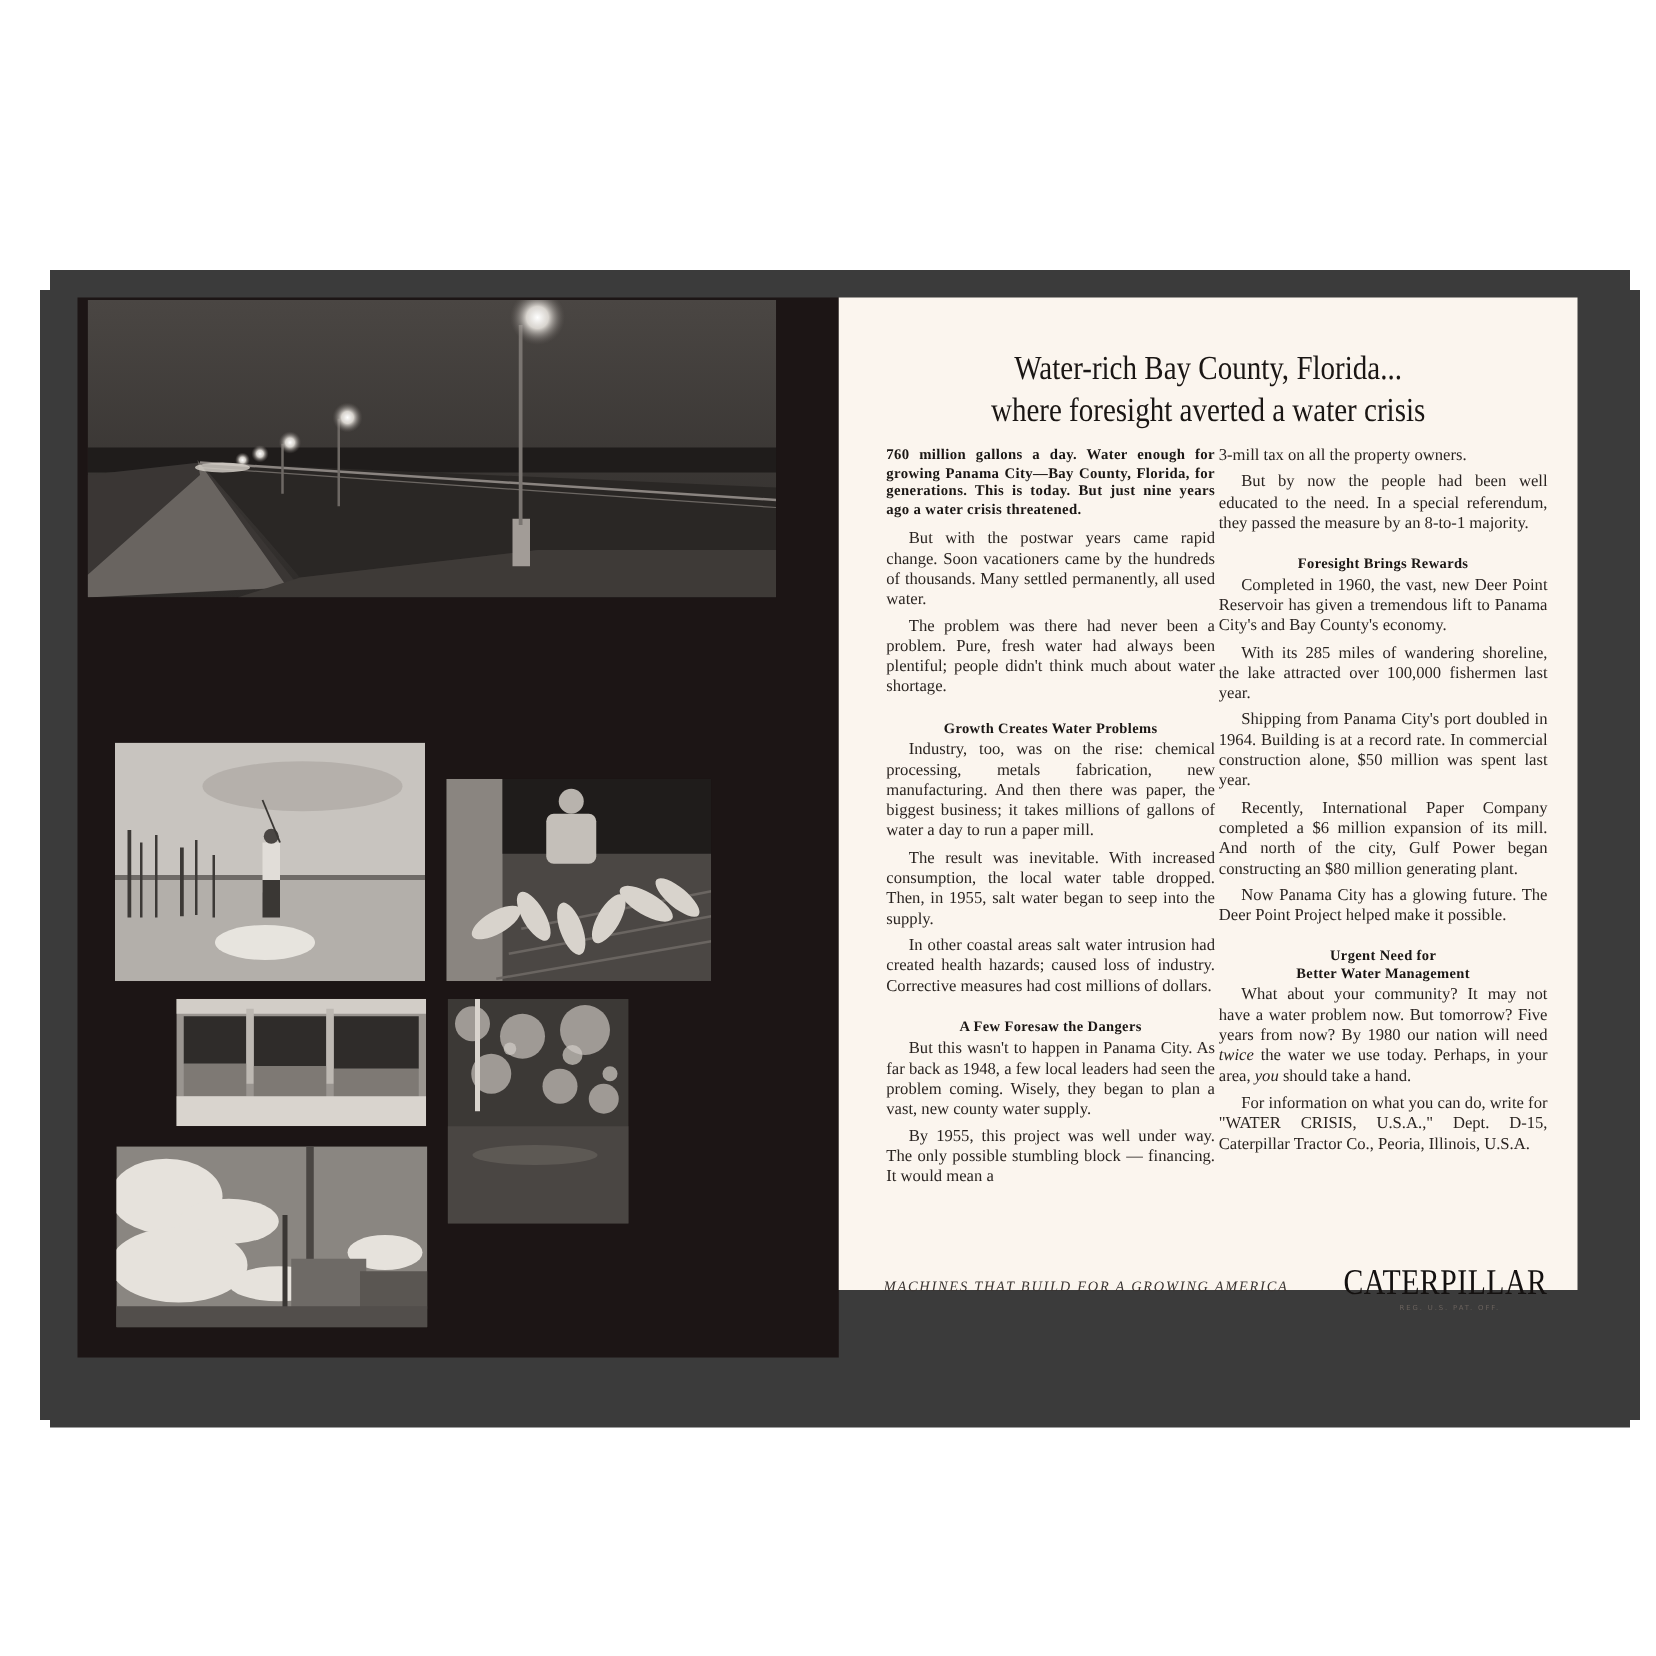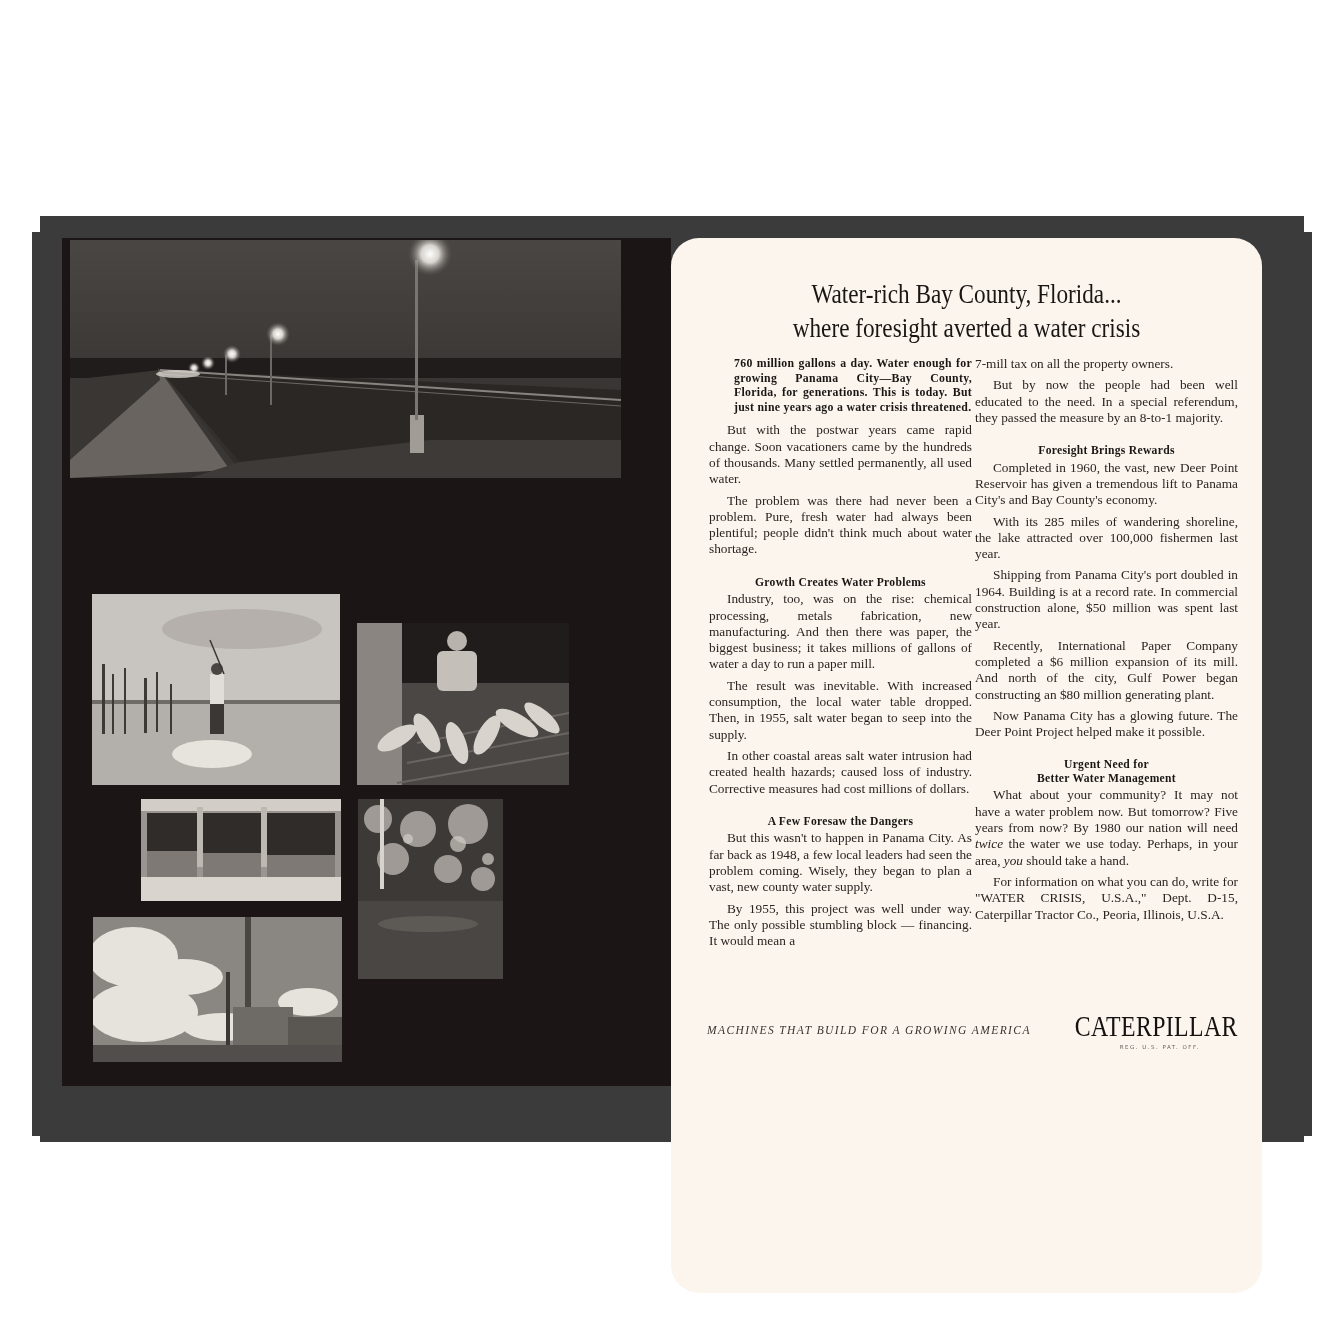--- a/index.html
+++ b/index.html
@@ -9,22 +9,22 @@
     font-family: "DejaVu Serif", serif;
   }
   .frame-a { position: absolute; left: 40px; top: 216px; width: 1264px; height: 926px; background: #3b3b3b; }
   .frame-b { position: absolute; left: 32px; top: 232px; width: 1280px; height: 904px; background: #3b3b3b; }
 
   .page-left {
     position: absolute; left: 62px; top: 238px; width: 609px; height: 848px;
     background: #1c1515;
   }
   .page-right {
-    position: absolute; left: 671px; top: 238px; width: 591px; height: 1055px;
-    background: #fbf5ee; color: #1e1a18; border-radius: 28px;
+    position: absolute; left: 671px; top: 238px; width: 591px; height: 794px;
+    background: #fbf5ee; color: #1e1a18;
   }
 
   .photo { position: absolute; overflow: hidden; }
   .photo svg { display: block; width: 100%; height: 100%; }
 
   
   .headline {
     position: absolute; left: 0; right: 0; top: 18px; text-align: center;
     font-family: "Liberation Serif", serif; font-weight: normal;
     color: #1a1614; letter-spacing: 0px;
@@ -35,21 +35,21 @@
   .col {
     position: absolute; top: 118px; width: 263px;
     font-family: "Liberation Serif", serif; font-size: 13.3px; line-height: 16.3px;
     text-align: justify; color: #2a2421;
   }
   .col-1 { left: 38px; }
   .col-2 { left: 304px; }
   .col p { margin: 0 0 5px 0; text-indent: 18px; }
   .col p.lead {
     text-indent: 0; font-weight: bold; font-size: 11.8px; line-height: 14.6px;
-    letter-spacing: 0.3px; margin-bottom: 8px; color: #1a1614; margin-left: 25px;
+    letter-spacing: 0.3px; margin-bottom: 8px; color: #1a1614;
   }
   .col p.noindent { text-indent: 0; }
   .col h3 {
     margin: 18px 0 2px 0; text-align: center; font-size: 11.6px; line-height: 13.5px;
     font-weight: bold; letter-spacing: 0.3px; color: #1a1614;
   }
   .col em { }
 
   .footer-row {
     position: absolute; left: 0; right: 0; top: 772px; height: 40px;
@@ -234,21 +234,21 @@
     <h3>Growth Creates Water Problems</h3>
     <p>Industry, too, was on the rise: chemical processing, metals fabrication, new manufacturing. And then there was paper, the biggest business; it takes millions of gallons of water a day to run a paper mill.</p>
     <p>The result was inevitable. With increased consumption, the local water table dropped. Then, in 1955, salt water began to seep into the supply.</p>
     <p>In other coastal areas salt water intrusion had created health hazards; caused loss of industry. Corrective measures had cost millions of dollars.</p>
     <h3>A Few Foresaw the Dangers</h3>
     <p>But this wasn't to happen in Panama City. As far back as 1948, a few local leaders had seen the problem coming. Wisely, they began to plan a vast, new county water supply.</p>
     <p>By 1955, this project was well under way. The only possible stumbling block — financing. It would mean a</p>
   </div>
 
   <div class="col col-2">
-    <p class="noindent">7-mill tax on all the property owners.</p>
+    <p class="noindent">3-mill tax on all the property owners.</p>
     <p>But by now the people had been well educated to the need. In a special referendum, they passed the measure by an 8-to-1 majority.</p>
     <h3>Foresight Brings Rewards</h3>
     <p>Completed in 1960, the vast, new Deer Point Reservoir has given a tremendous lift to Panama City's and Bay County's economy.</p>
     <p>With its 285 miles of wandering shoreline, the lake attracted over 100,000 fishermen last year.</p>
     <p>Shipping from Panama City's port doubled in 1964. Building is at a record rate. In commercial construction alone, $50 million was spent last year.</p>
     <p>Recently, International Paper Company completed a $6 million expansion of its mill. And north of the city, Gulf Power began constructing an $80 million generating plant.</p>
     <p>Now Panama City has a glowing future. The Deer Point Project helped make it possible.</p>
     <h3>
       <span>Urgent Need for</span><br>
       <span>Better Water Management</span>

